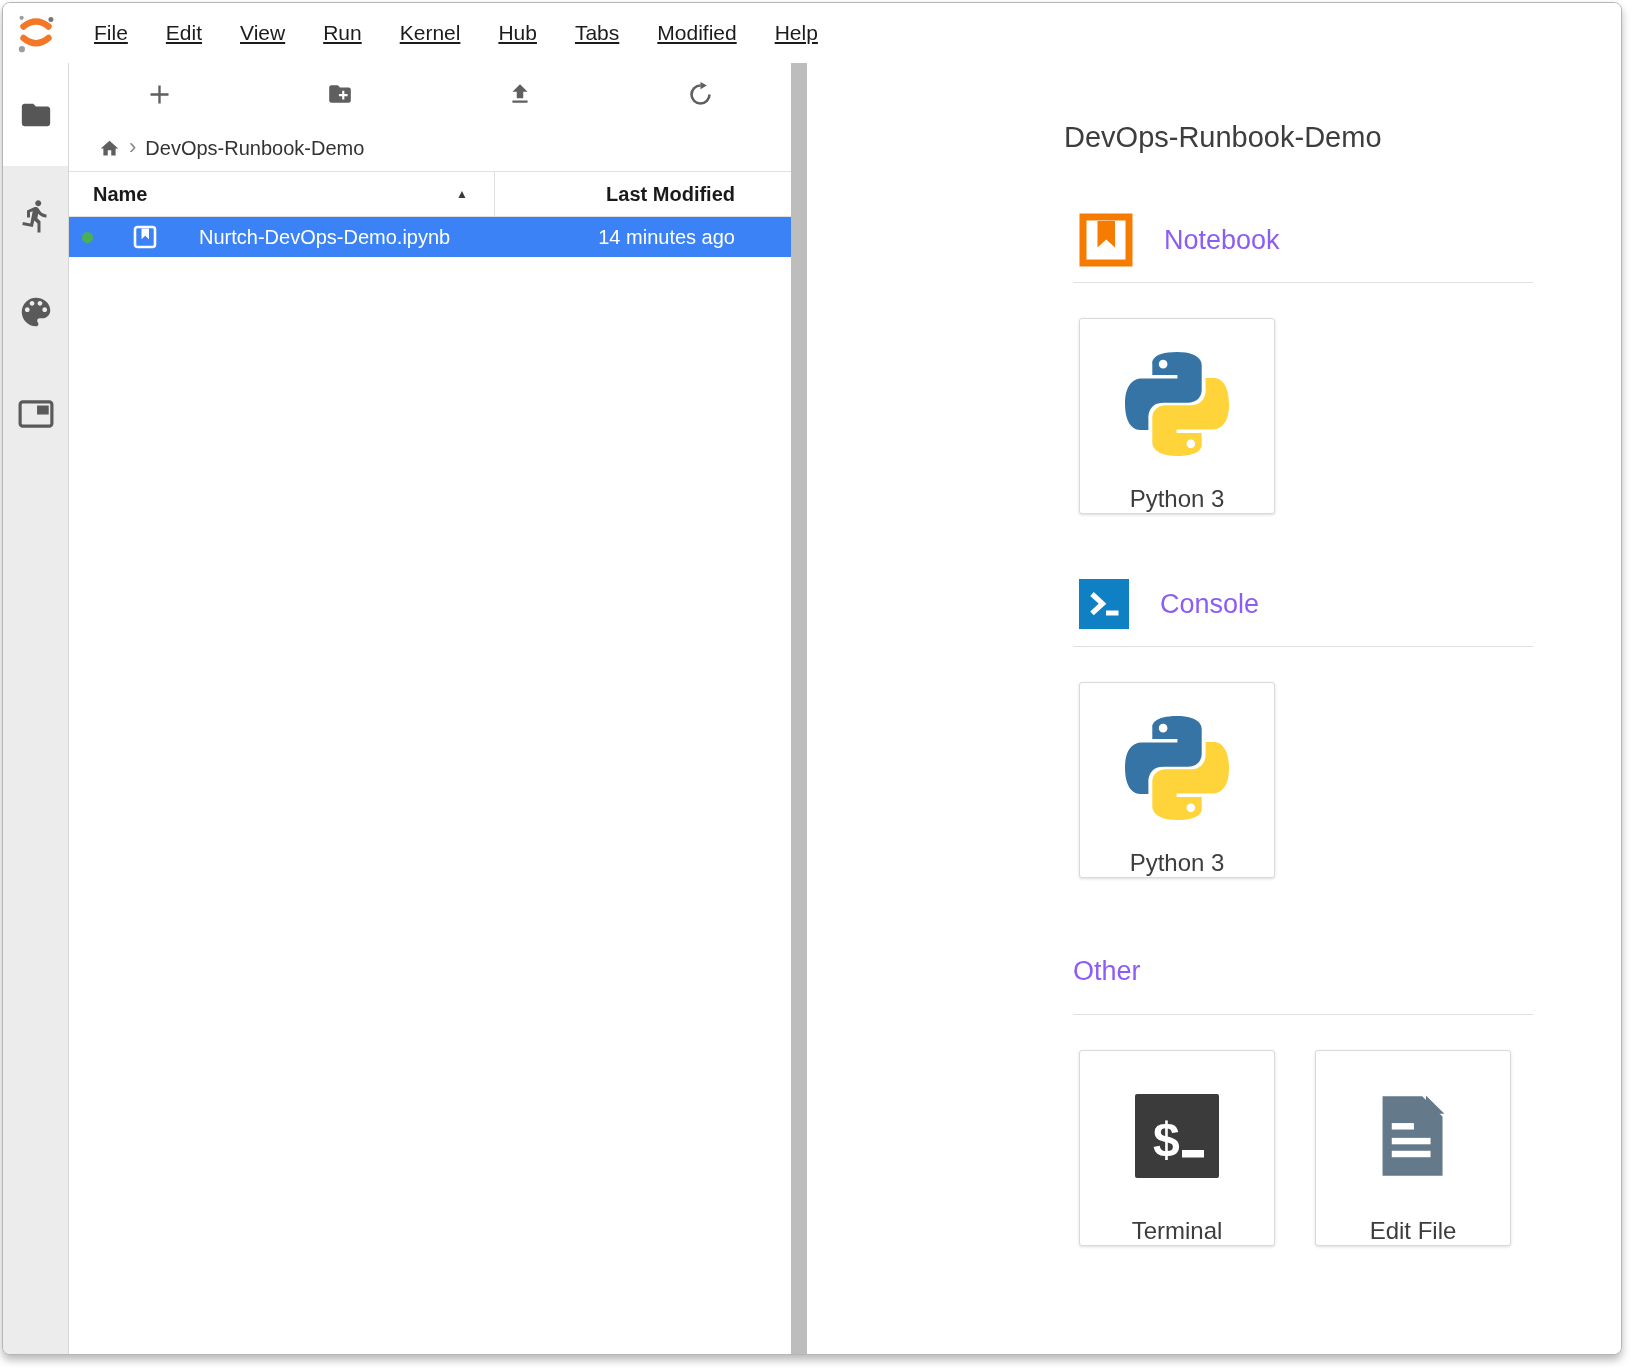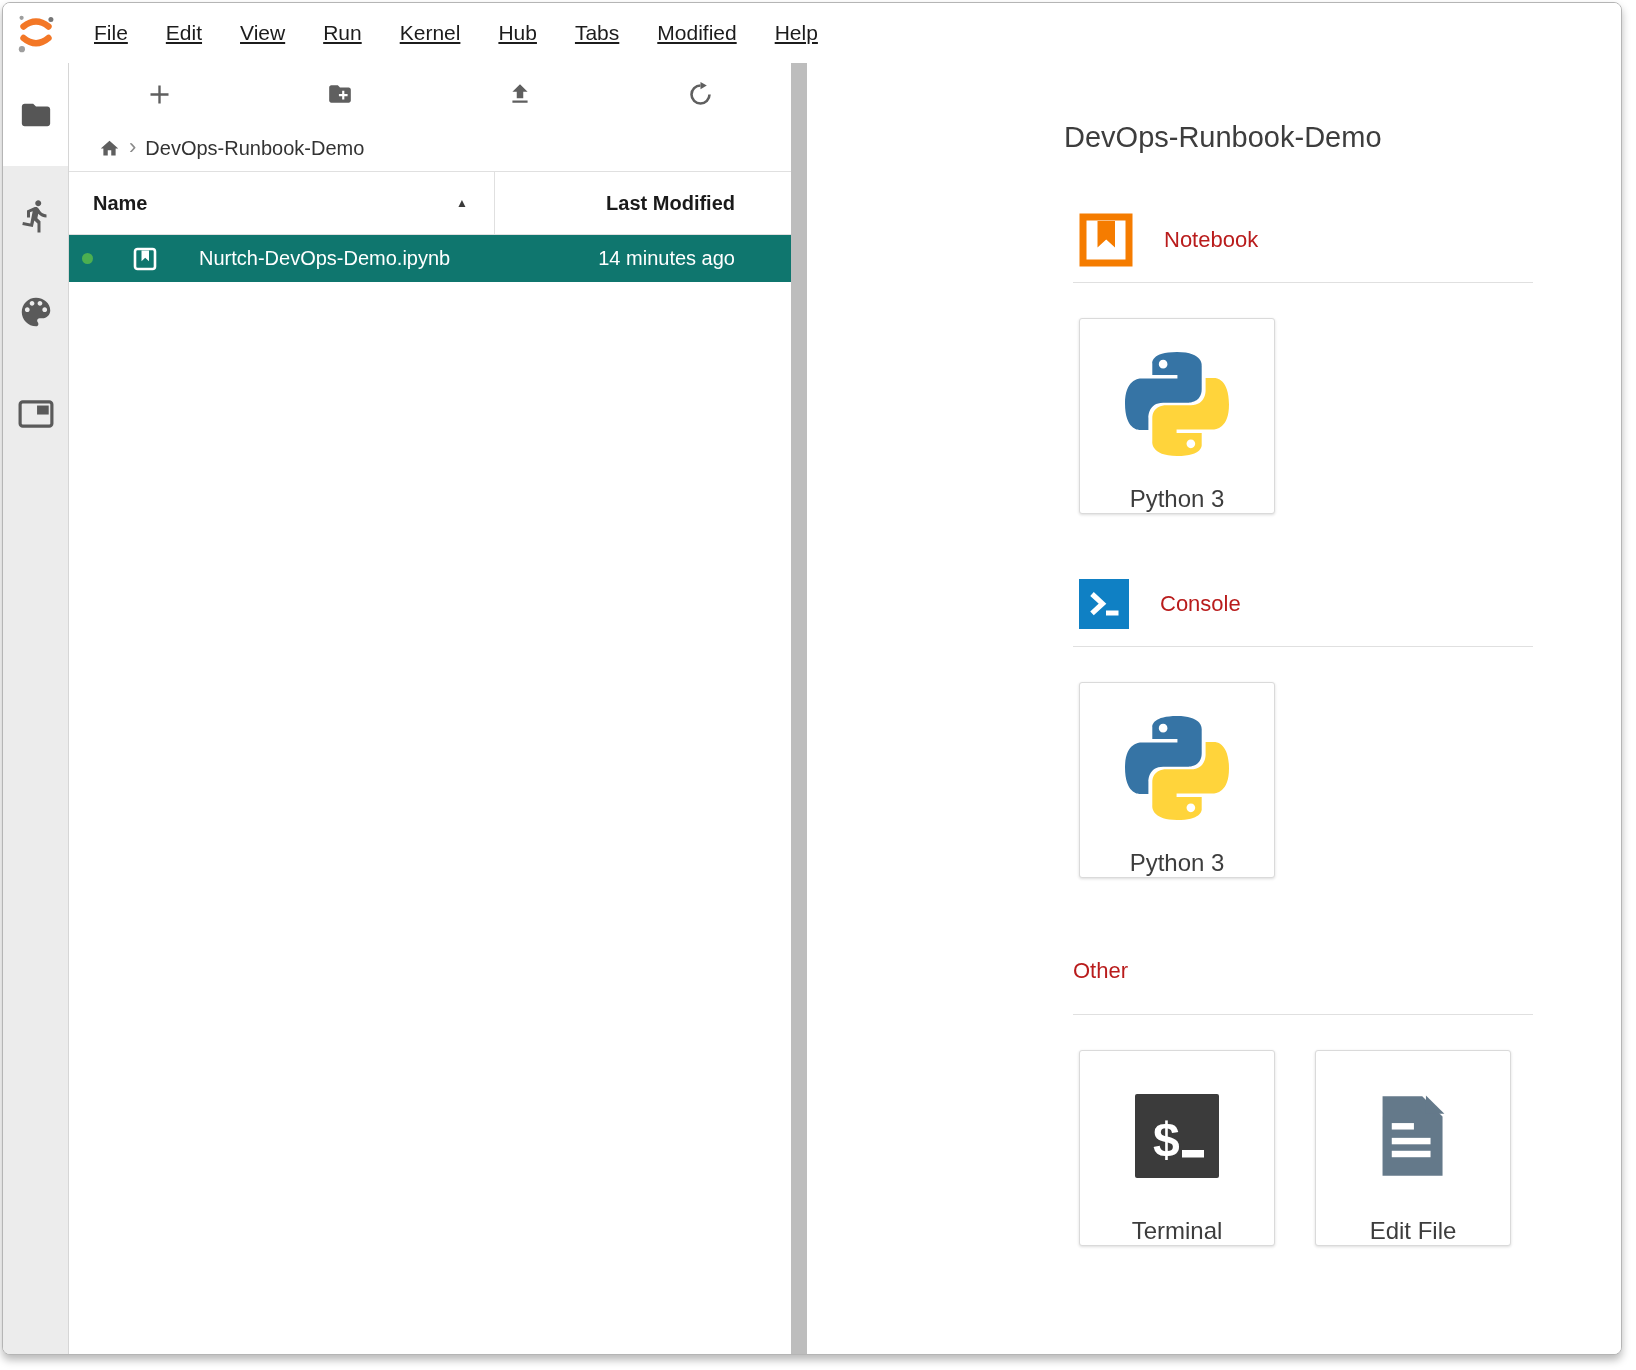--- a/index.html
+++ b/index.html
@@ -53,33 +53,33 @@
   
   .filebrowser { width: 722px; flex: none; background: #fff; display: flex; flex-direction: column; }
   .fb-toolbar { height: 62px; display: flex; align-items: center; flex: none; }
   .fb-tool { flex: 1; height: 100%; display: flex; align-items: center; justify-content: center; cursor: pointer; }
   .fb-breadcrumb {
     height: 46px; flex: none; display: flex; align-items: center;
     padding-left: 30px; font-size: 20px; color: #333;
   }
   .fb-crumb-sep { color: #8a8a8a; font-size: 22px; margin: 0 9px 3px 9px; }
   .fb-header {
-    height: 64px; flex: none; display: flex; align-items: stretch;
+    height: 46px; flex: none; display: flex; align-items: stretch;
     border-top: 1px solid #e0e0e0; border-bottom: 1px solid #e0e0e0;
     font-weight: bold; font-size: 20px; color: #1a1a1a;
   }
   .fb-col-name {
     width: 426px; display: flex; align-items: center; justify-content: space-between;
     padding: 0 26px 0 24px; border-right: 1px solid #e0e0e0; cursor: pointer;
   }
   .fb-sort { font-size: 12px; color: #3a3a3a; }
   .fb-col-mod { flex: 1; display: flex; align-items: center; justify-content: flex-end; padding-right: 56px; cursor: pointer; }
   .fb-row {
-    height: 47px; flex: none; display: flex; align-items: center;
-    background: #0f766e; color: #fff; font-size: 20px; cursor: pointer; gap: 29px;
+    height: 40px; flex: none; display: flex; align-items: center;
+    background: #3b82f6; color: #fff; font-size: 20px; cursor: pointer; gap: 29px;
   }
   .fb-dot { width: 11px; height: 11px; border-radius: 50%; background: #4caf50; margin-left: 13px; flex: none; }
   .fb-row-icon { margin-left: 10px; flex: none; display: flex; }
   .fb-row-name { margin-left: 12px; white-space: nowrap; }
   .fb-row-mod { flex: 1; text-align: right; padding-right: 56px; }
   .fb-empty { flex: 1; background: #fff; }
 
   
   .splitter { width: 16px; flex: none; background: #bdbdbd; cursor: col-resize; }
 
@@ -102,21 +102,21 @@
     display: flex; align-items: center; justify-content: center; flex: none;
   }
 
   .launcher-body { flex: 1; overflow: hidden; padding: 58px 40px 0 257px; }
   .launcher-title { font-size: 29px; font-weight: 400; color: #3d3d3d; margin-bottom: 58px; }
   .launcher-section { width: 460px; margin-left: 9px; }
   .sec-console { margin-top: 62px; }
   .sec-other { margin-top: 76px; }
   .section-header { display: flex; align-items: center; gap: 31px; height: 56px; margin-left: 6px; }
   .section-header.no-icon { height: 34px; margin-left: 0; }
-  .section-label { font-size: 22px; color: #b91c1c; }
+  .section-label { font-size: 27px; color: #8b5cf6; }
   .section-divider { border: none; border-top: 1px solid #e0e0e0; margin-top: 14px; }
   .sec-other .section-divider { margin-top: 26px; }
   .cards { display: flex; gap: 40px; margin-top: 35px; margin-left: 6px; }
   .card {
     width: 196px; height: 196px; background: #fff;
     border: 1px solid #dadada; border-radius: 3px;
     box-shadow: 0 1px 3px rgba(0,0,0,0.14);
     display: flex; flex-direction: column; align-items: center;
     cursor: pointer;
   }

